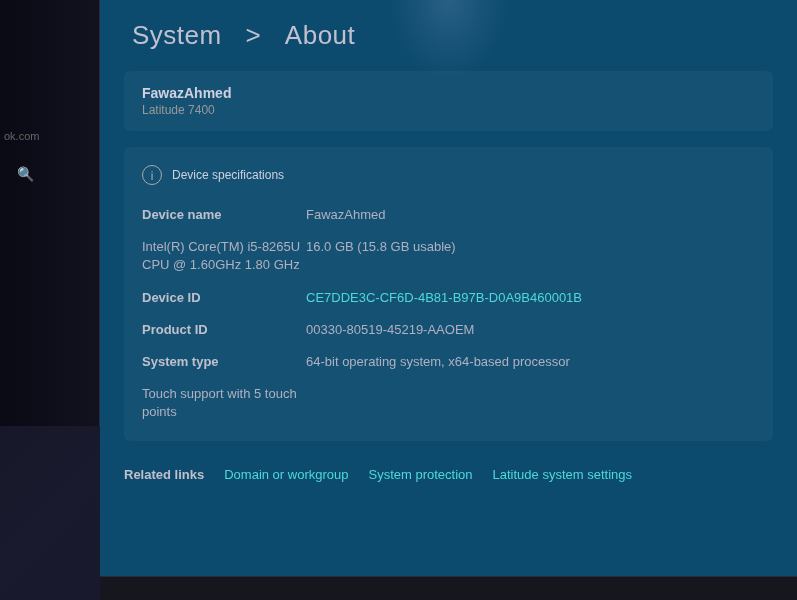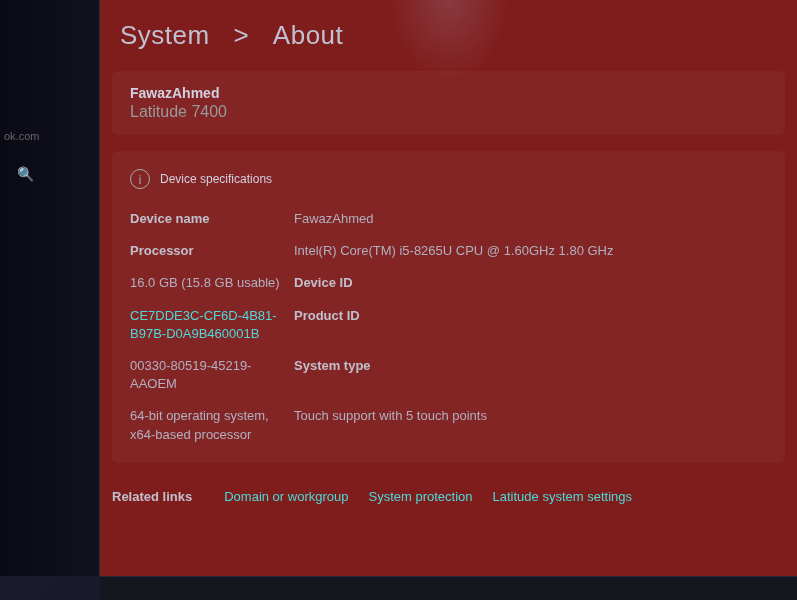--- a/index.html
+++ b/index.html
@@ -24,21 +24,21 @@
       width: 100%;
       height: 100%;
       background: linear-gradient(135deg, #0d0d1a 0%, #1a1a2e 40%, #0f1520 100%);
     }
 
     .sidebar-hint {
       position: absolute;
       left: 0;
       top: 0;
       width: 100px;
-      height: 576px;
+      height: 426px;
       background: linear-gradient(to right, #0a0a15, #12121f);
       border-right: 1px solid #2a2a3e;
     }
 
     .sidebar-search {
       position: absolute;
       left: 12px;
       top: 160px;
       width: 28px;
       height: 28px;
@@ -57,22 +57,22 @@
       color: #666;
       writing-mode: horizontal-tb;
     }
 
     .main-content {
       position: absolute;
       left: 100px;
       top: 0;
       right: 0;
       bottom: 0;
-      background: #7f1d1d;
-      padding: 20px 12px;
+      background: #0c4a6e;
+      padding: 20px 24px;
     }
 
     .page-title {
       font-size: 26px;
       font-weight: 300;
       color: #e0e0e0;
       margin-bottom: 20px;
       letter-spacing: 0.5px;
     }
 
@@ -89,21 +89,21 @@
       margin-bottom: 16px;
     }
 
     .device-name-label {
       font-size: 14px;
       font-weight: 600;
       color: #d0d0e0;
     }
 
     .device-model-label {
-      font-size: 16px;
+      font-size: 12px;
       color: #999;
       margin-top: 2px;
     }
 
     .specs-section {
       background: rgba(255,255,255,0.04);
       border-radius: 6px;
       padding: 18px 18px 14px 18px;
       margin-bottom: 16px;
     }
@@ -155,21 +155,21 @@
       line-height: 1.4;
     }
 
     .spec-value.highlight {
       color: #4dd9d9;
     }
 
     .related-links-section {
       display: flex;
       align-items: center;
-      gap: 16px;
+      gap: 4px;
       padding: 10px 0 0 0;
       flex-wrap: wrap;
     }
 
     .related-links-label {
       font-size: 13px;
       font-weight: 600;
       color: #c0c0cc;
       margin-right: 16px;
     }
@@ -231,21 +231,20 @@
 
   <div class="specs-section">
     <div class="specs-header">
       <div class="info-icon">ℹ</div>
       <div class="specs-title">Device specifications</div>
     </div>
 
     <div class="specs-grid" id="specs-grid">
     <div class="spec-label">Device name</div>
         <div class="spec-value">FawazAhmed</div>
-        <div class="spec-label">Processor</div>
         <div class="spec-value">Intel(R) Core(TM) i5-8265U CPU @ 1.60GHz  1.80 GHz</div>
         <div class="spec-value">16.0 GB (15.8 GB usable)</div>
         <div class="spec-label">Device ID</div>
         <div class="spec-value highlight">CE7DDE3C-CF6D-4B81-B97B-D0A9B460001B</div>
         <div class="spec-label">Product ID</div>
         <div class="spec-value">00330-80519-45219-AAOEM</div>
         <div class="spec-label">System type</div>
         <div class="spec-value">64-bit operating system, x64-based processor</div>
         <div class="spec-value">Touch support with 5 touch points</div>
       </div>

